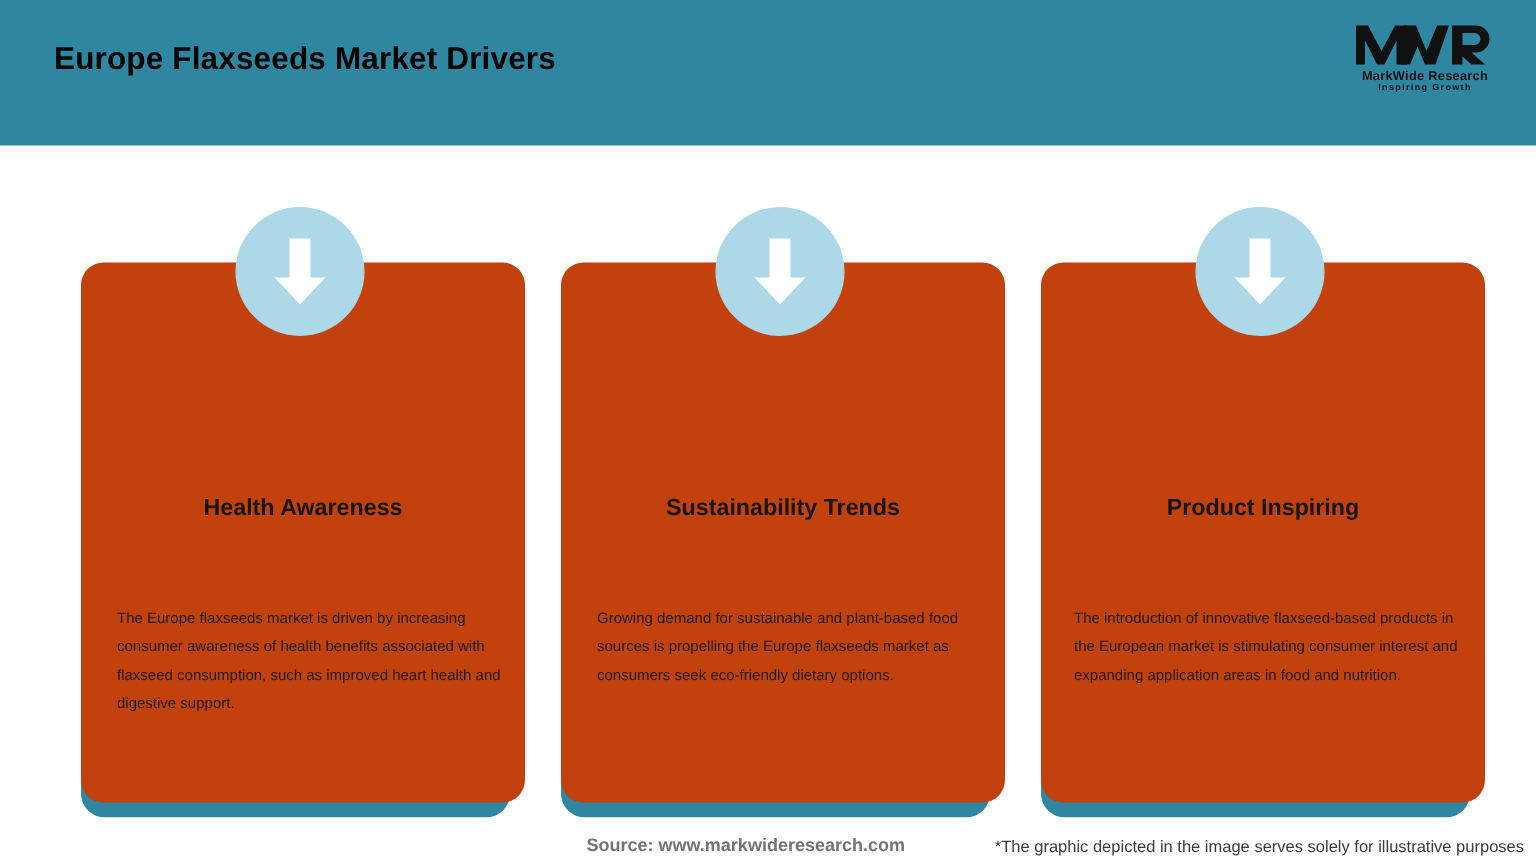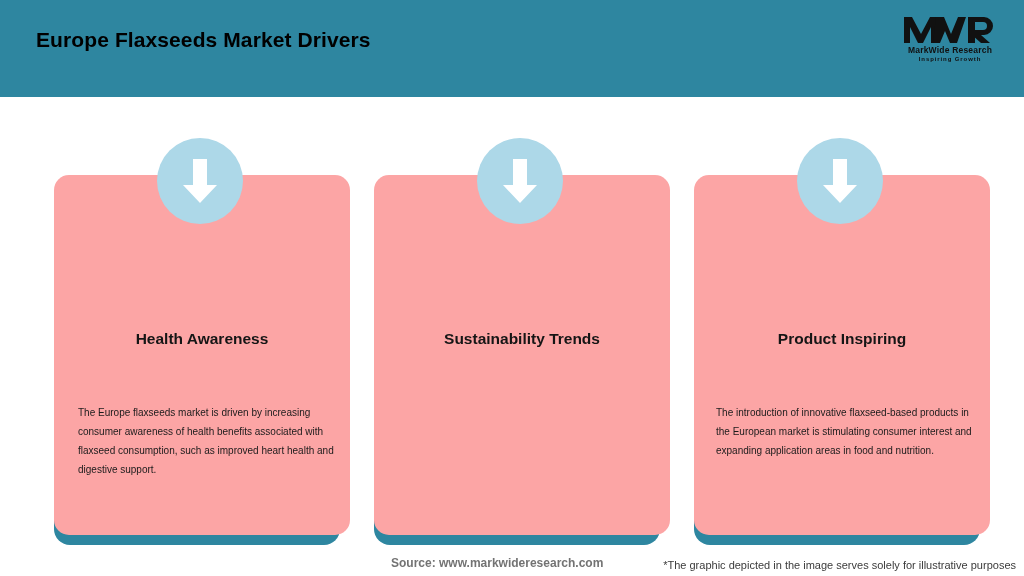--- a/index.html
+++ b/index.html
@@ -58,21 +58,21 @@
     border-right:11px solid #2E86A0;
     border-bottom:11px solid #2E86A0;
     border-bottom-left-radius:16px;
     border-bottom-right-radius:16px;
     box-sizing:border-box;
   }
 
   .card{
     position:absolute;
     left:14px;top:78px;width:296px;height:360px;
-    background:#fca5a5;
+    background:#c2410c;
     border-radius:15px;
   }
 
   .icon-circle{
     position:absolute;
     left:50%;top:41px;transform:translateX(-50%);
     width:86px;height:86px;border-radius:50%;
     background:#ADD8E8;
     display:flex;align-items:center;justify-content:center;
   }
@@ -131,20 +131,21 @@
       <svg width="40" height="52" viewBox="0 0 40 52">
         <polygon fill="#FFFFFF" points="13,4 27,4 27,30 37,30 20,48 3,30 13,30"></polygon>
       </svg>
     </div>
   </div>
 
   <div class="card-slot s1">
     <div class="frame"></div>
     <div class="card">
       <div class="card-title">Sustainability Trends</div>
+      <div class="card-body">Growing demand for sustainable and plant-based food sources is propelling the Europe flaxseeds market as consumers seek eco-friendly dietary options.</div>
     </div>
     <div class="icon-circle">
       <svg width="40" height="52" viewBox="0 0 40 52">
         <polygon fill="#FFFFFF" points="13,4 27,4 27,30 37,30 20,48 3,30 13,30"></polygon>
       </svg>
     </div>
   </div>
 
   <div class="card-slot s2">
     <div class="frame"></div>

